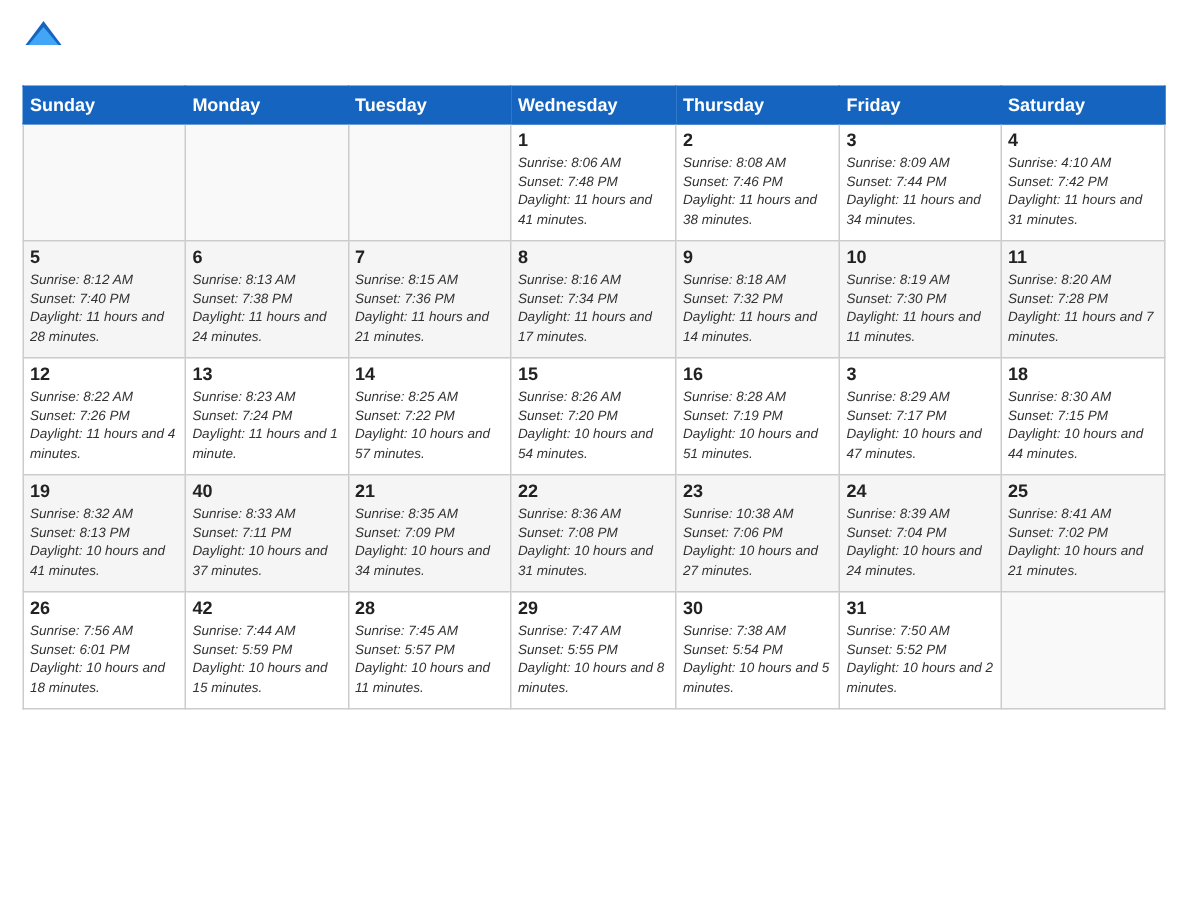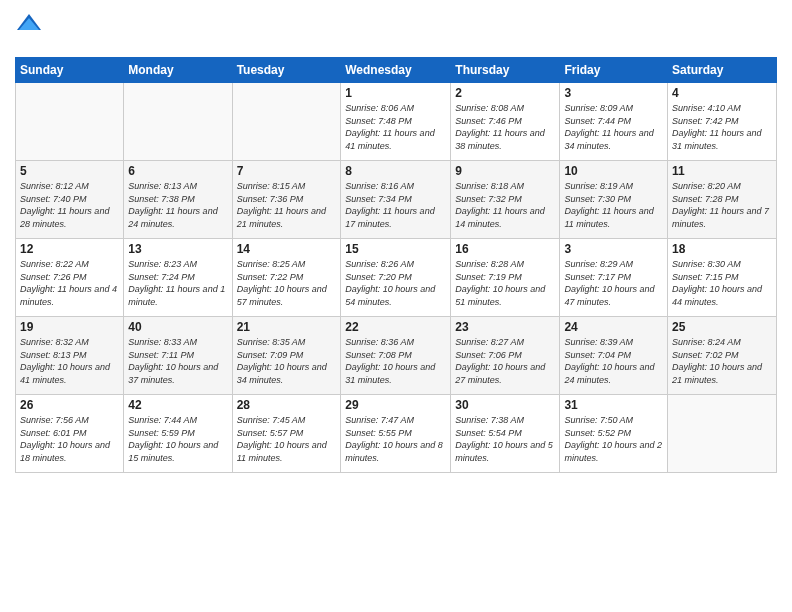--- a/index.html
+++ b/index.html
@@ -295,35 +295,35 @@
           </td>
           <td class="shaded">
             <span class="day-number">22</span>
             <div class="day-info">Sunrise: 8:36 AM
 Sunset: 7:08 PM
 Daylight: 10 hours
 and 31 minutes.</div>
           </td>
           <td class="shaded">
             <span class="day-number">23</span>
-            <div class="day-info">Sunrise: 8:27 AM
+            <div class="day-info">Sunrise: 10:38 AM
 Sunset: 7:06 PM
 Daylight: 10 hours
 and 27 minutes.</div>
           </td>
           <td class="shaded">
             <span class="day-number">24</span>
             <div class="day-info">Sunrise: 8:39 AM
 Sunset: 7:04 PM
 Daylight: 10 hours
 and 24 minutes.</div>
           </td>
           <td class="shaded">
             <span class="day-number">25</span>
-            <div class="day-info">Sunrise: 8:24 AM
+            <div class="day-info">Sunrise: 8:41 AM
 Sunset: 7:02 PM
 Daylight: 10 hours
 and 21 minutes.</div>
           </td>
         </tr>
         <tr>
           <td>
             <span class="day-number">26</span>
             <div class="day-info">Sunrise: 7:56 AM
 Sunset: 6:01 PM

